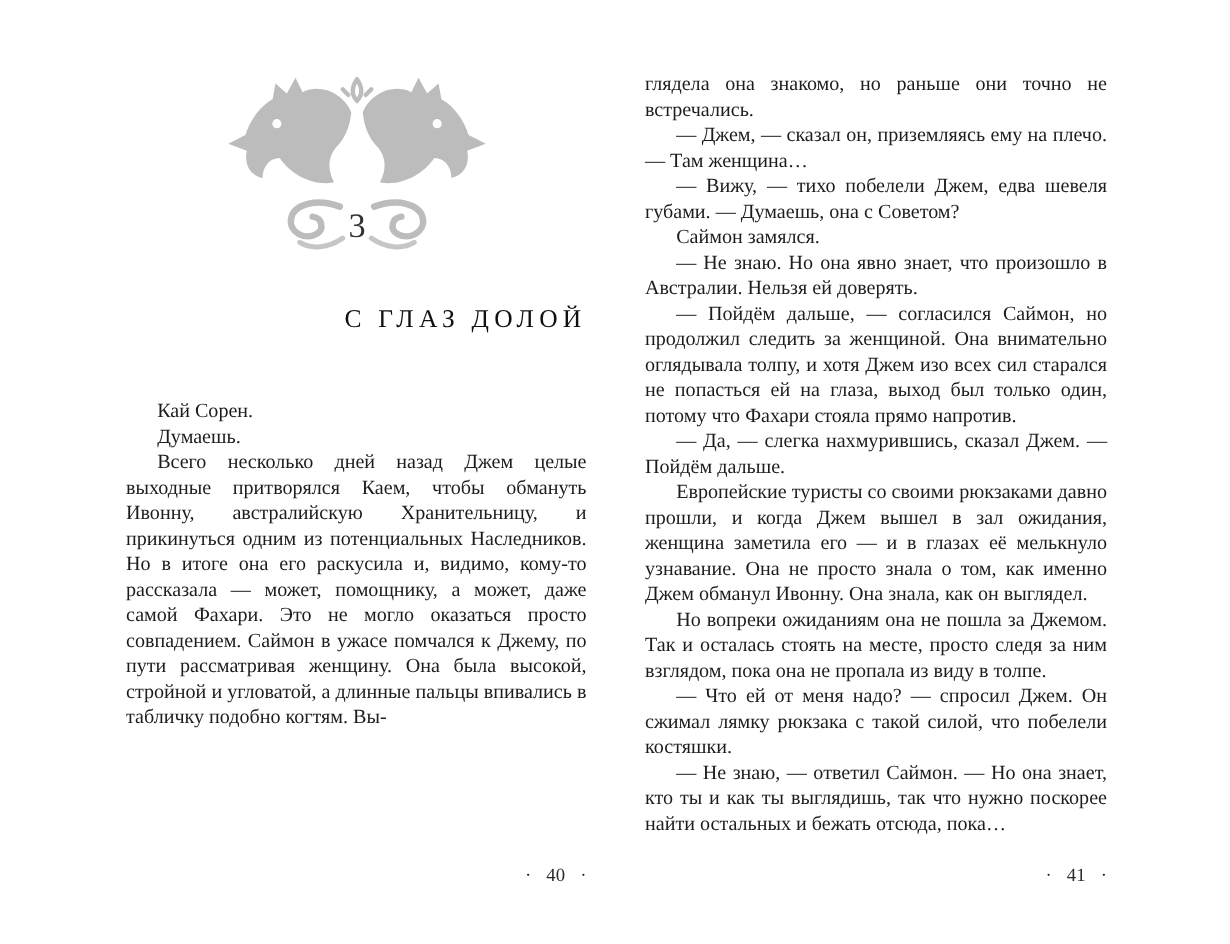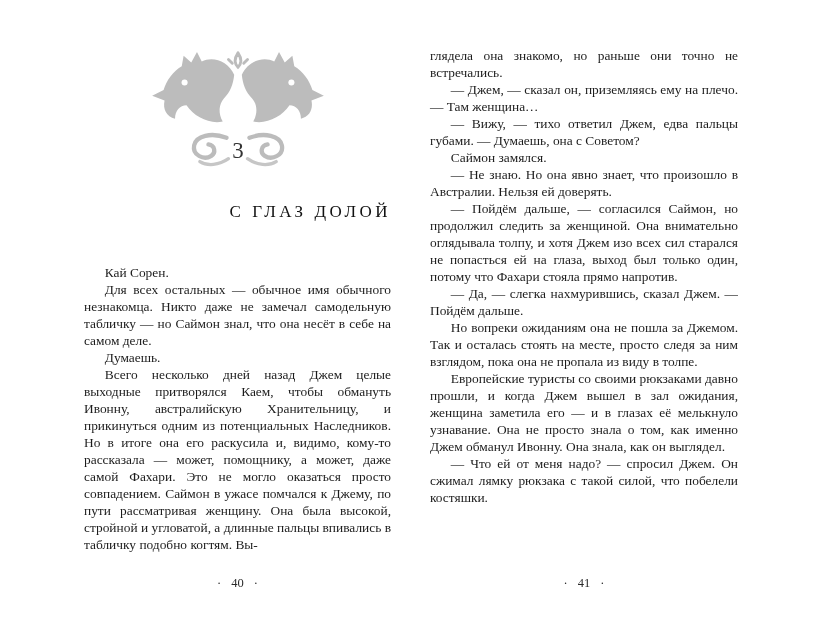--- a/index.html
+++ b/index.html
@@ -55,21 +55,21 @@
     margin: 0;
     text-indent: 1.55em;
   }
   .body-text p.no-indent { text-indent: 0; }
 
   .page-footer {
     position: absolute;
     bottom: 38px;
     left: 0;
     width: 100%;
-    text-align: center;
+    text-align: right;
     font-size: 12.5px;
     color: #2a2a2a;
     word-spacing: 7px;
   }
 </style>
 </head>
 <body>
 
 <div class="spread">
 
@@ -111,38 +111,38 @@
         <use href="#orn-half" transform="translate(180,0) scale(-1,1)"></use>
 
         <text x="90" y="113" text-anchor="middle" font-family="Liberation Serif, DejaVu Serif, serif" font-size="24" fill="#333333">3</text>
       </svg>
     </div>
 
     <div class="chapter-title">С ГЛАЗ ДОЛОЙ</div>
 
     <div class="body-text">
       <p>Кай Сорен.</p>
-      <p>Для всех остальных — обычное имя обычного незнакомца. Никто даже не замечал самодельную табличку — но Саймон знал, что она несёт в себе на самом деле.</p>
       <p>Думаешь.</p>
       <p>Всего несколько дней назад Джем целые выходные притворялся Каем, чтобы обмануть Ивонну, австралийскую Хранительницу, и прикинуться одним из потенциальных Наследников. Но в итоге она его раскусила и, видимо, кому-то рассказала — может, помощнику, а может, даже самой Фахари. Это не могло оказаться просто совпадением. Саймон в ужасе помчался к Джему, по пути рассматривая женщину. Она была высокой, стройной и угловатой, а длинные пальцы впивались в табличку подобно когтям. Вы-</p>
     </div>
 
     <div class="page-footer">· 40 ·</div>
   </div>
 
   <div class="page page-right">
     <div class="body-text">
       <p class="no-indent">глядела она знакомо, но раньше они точно не встречались.</p>
       <p>— Джем, — сказал он, приземляясь ему на плечо. — Там женщина…</p>
-      <p>— Вижу, — тихо ответил Джем, едва пальцы губами. — Думаешь, она с Советом?</p>
+      <p>— Вижу, — тихо побелели Джем, едва шевеля губами. — Думаешь, она с Советом?</p>
       <p>Саймон замялся.</p>
       <p>— Не знаю. Но она явно знает, что произошло в Австралии. Нельзя ей доверять.</p>
       <p>— Пойдём дальше, — согласился Саймон, но продолжил следить за женщиной. Она внимательно оглядывала толпу, и хотя Джем изо всех сил старался не попасться ей на глаза, выход был только один, потому что Фахари стояла прямо напротив.</p>
       <p>— Да, — слегка нахмурившись, сказал Джем. — Пойдём дальше.</p>
+      <p>Европейские туристы со своими рюкзаками давно прошли, и когда Джем вышел в зал ожидания, женщина заметила его — и в глазах её мелькнуло узнавание. Она не просто знала о том, как именно Джем обманул Ивонну. Она знала, как он выглядел.</p>
       <p>Но вопреки ожиданиям она не пошла за Джемом. Так и осталась стоять на месте, просто следя за ним взглядом, пока она не пропала из виду в толпе.</p>
-      <p>Европейские туристы со своими рюкзаками давно прошли, и когда Джем вышел в зал ожидания, женщина заметила его — и в глазах её мелькнуло узнавание. Она не просто знала о том, как именно Джем обманул Ивонну. Она знала, как он выглядел.</p>
       <p>— Что ей от меня надо? — спросил Джем. Он сжимал лямку рюкзака с такой силой, что побелели костяшки.</p>
+      <p>— Не знаю, — ответил Саймон. — Но она знает, кто ты и как ты выглядишь, так что нужно поскорее найти остальных и бежать отсюда, пока…</p>
     </div>
 
     <div class="page-footer">· 41 ·</div>
   </div>
 
 </div>
 
 </body></html>

